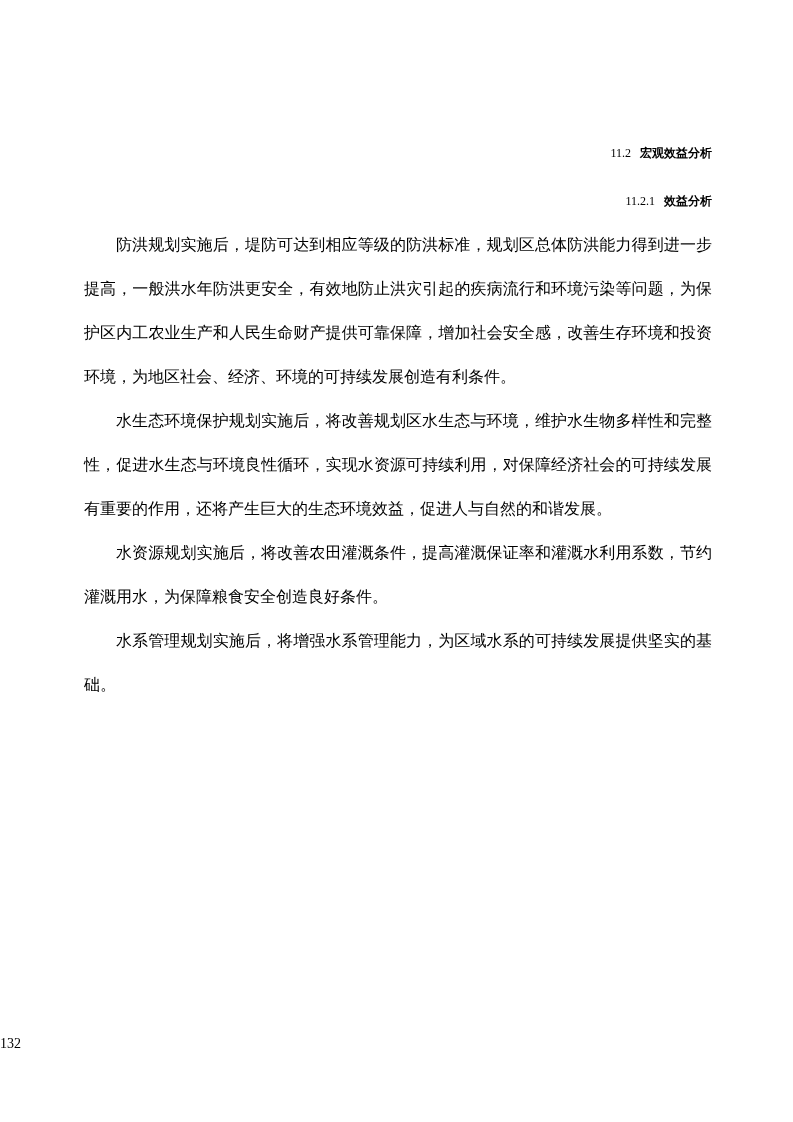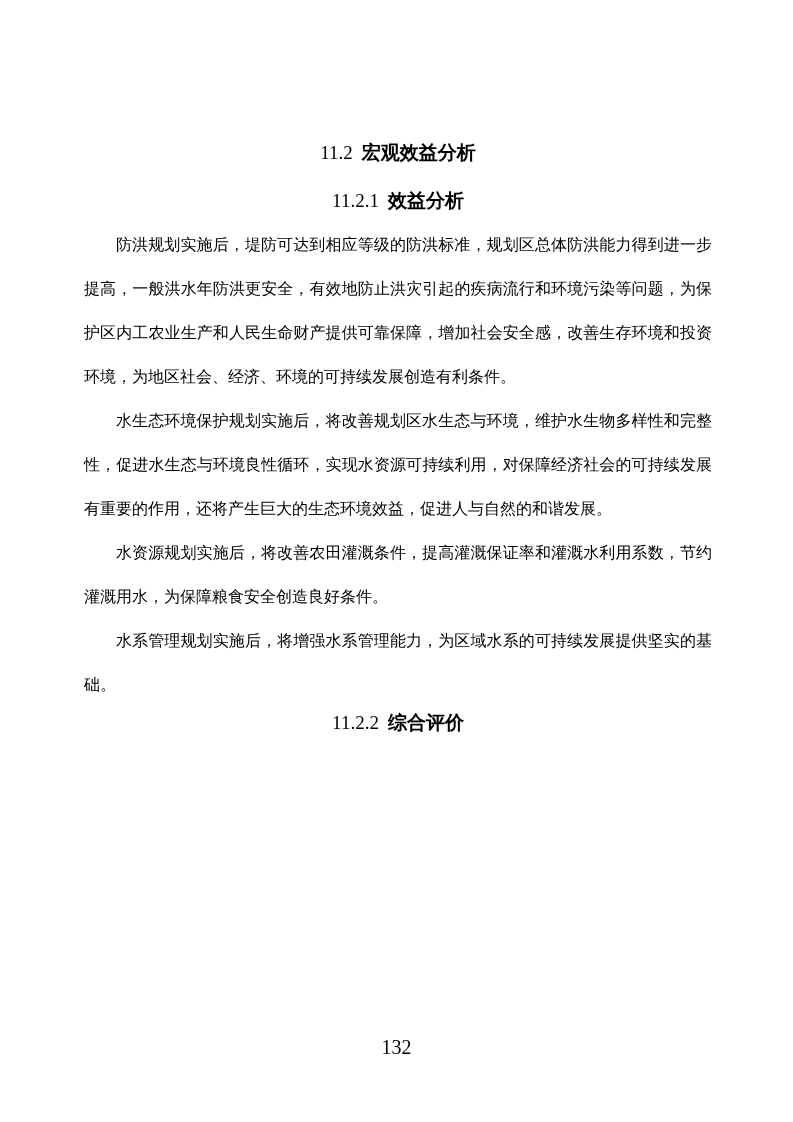--- a/index.html
+++ b/index.html
@@ -16,26 +16,26 @@
     font-family: "Liberation Serif", "DejaVu Serif", serif;
     overflow: hidden;
   }
   .content {
     position: absolute;
     left: 84px;
     top: 140px;
     width: 628px;
   }
   .doc-heading1, .doc-heading2 {
-    font-size: 19px;
+    font-size: 12px;
     line-height: 26px;
     margin: 0 0 22px 0;
     font-weight: bold;
     font-family: "Liberation Sans", "DejaVu Sans", sans-serif;
-    text-align: center;
+    text-align: right;
   }
   .doc-heading2 {
     margin: 2px 0 10px 0;
   }
   .heading-number {
     font-family: "Liberation Serif", "DejaVu Serif", serif;
     font-weight: normal;
     margin-right: 9px;
   }
   .heading-title {
@@ -49,34 +49,33 @@
     text-justify: inter-ideograph;
     text-indent: 2em;
     word-break: break-all;
     font-family: Liberation Mono, monospace;
   }
   .page-footer {
     position: absolute;
     left: 0;
     right: 0;
     top: 1036px;
-    text-align: center;
-    font-size: 20px;
+    text-align: left;
+    font-size: 14px;
     font-family: "Liberation Serif", "DejaVu Serif", serif;
   }
 </style>
 </head>
 <body>
 
 <div class="page">
   <div class="content" id="doc-content">
       <div class="doc-heading1"><span class="heading-number">11.2</span><span class="heading-title">宏观效益分析</span></div>
       <div class="doc-heading2"><span class="heading-number">11.2.1</span><span class="heading-title">效益分析</span></div>
       <p class="doc-paragraph">防洪规划实施后，堤防可达到相应等级的防洪标准，规划区总体防洪能力得到进一步提高，一般洪水年防洪更安全，有效地防止洪灾引起的疾病流行和环境污染等问题，为保护区内工农业生产和人民生命财产提供可靠保障，增加社会安全感，改善生存环境和投资环境，为地区社会、经济、环境的可持续发展创造有利条件。</p>
       <p class="doc-paragraph">水生态环境保护规划实施后，将改善规划区水生态与环境，维护水生物多样性和完整性，促进水生态与环境良性循环，实现水资源可持续利用，对保障经济社会的可持续发展有重要的作用，还将产生巨大的生态环境效益，促进人与自然的和谐发展。</p>
       <p class="doc-paragraph">水资源规划实施后，将改善农田灌溉条件，提高灌溉保证率和灌溉水利用系数，节约灌溉用水，为保障粮食安全创造良好条件。</p>
       <p class="doc-paragraph">水系管理规划实施后，将增强水系管理能力，为区域水系的可持续发展提供坚实的基础。</p>
-      <div class="doc-heading2"><span class="heading-number">11.2.2</span><span class="heading-title">综合评价</span></div>
     </div>
   <div class="page-footer">
     <span>132</span>
   </div>
 </div>
 
 </body></html>

